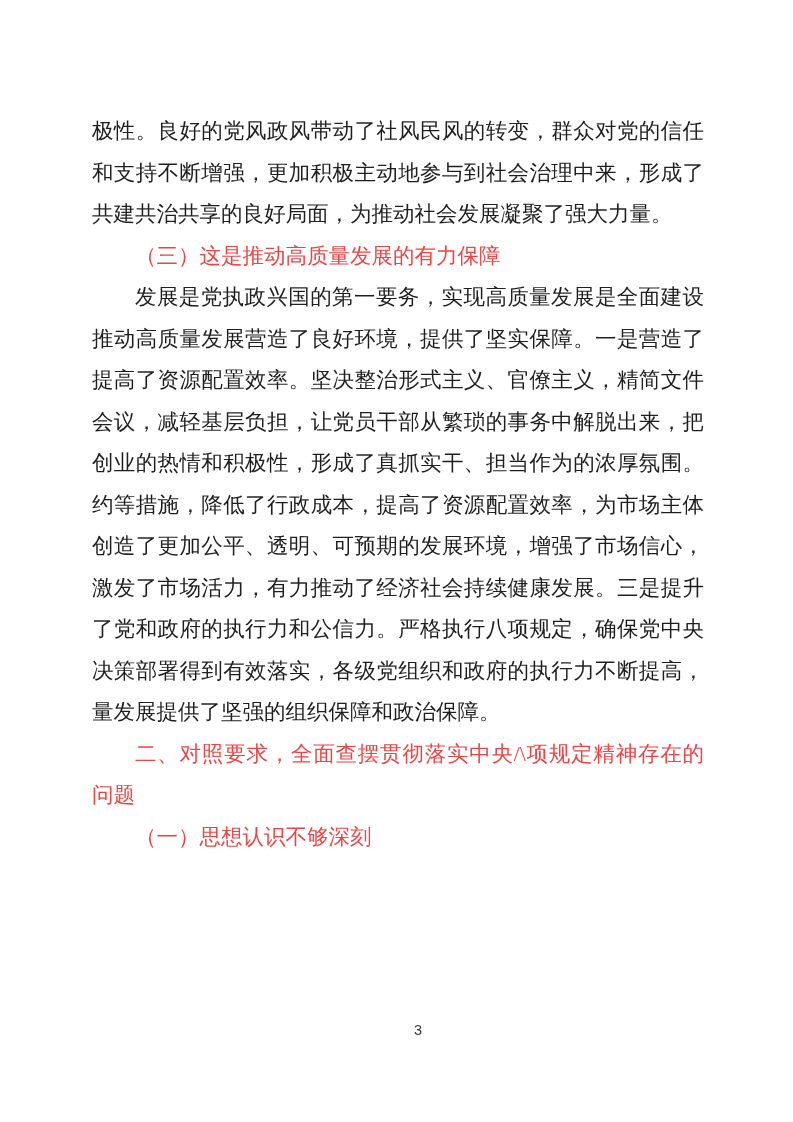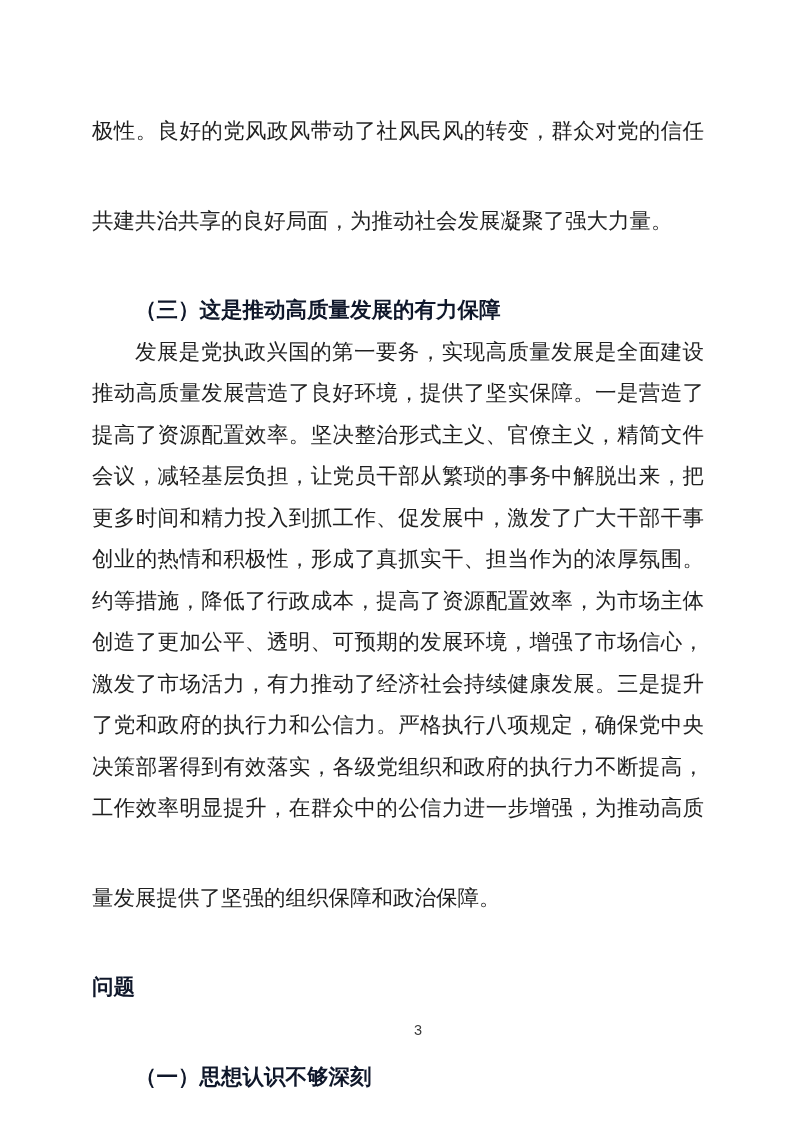--- a/index.html
+++ b/index.html
@@ -27,25 +27,24 @@
     line-height: 41.5px;
     height: 41.5px;
     color: #1f1f1f;
     text-align: justify;
     text-align-last: justify;
     overflow: hidden;
   }
   .line.natural {
     text-align: left;
     text-align-last: left;
-    margin-top: 48px;
   }
   .line.bold {
-    font-weight: 700;
-    color: #0f172a;
+    font-weight: 400;
+    color: #ef4444;
   }
   .line.indent {
     text-indent: 43px;
   }
   .page-number {
     position: absolute;
     left: 0;
     right: 0;
     top: 1018px;
     height: 24px;
@@ -55,32 +54,32 @@
     font-size: 14.5px;
     color: #3a3a3a;
   }
 </style>
 </head>
 <body>
 
 <div class="page">
   <div class="text-block" id="lines-container">
       <div class="line">极性。良好的党风政风带动了社风民风的转变，群众对党的信任</div>
+      <div class="line">和支持不断增强，更加积极主动地参与到社会治理中来，形成了</div>
       <div class="line natural">共建共治共享的良好局面，为推动社会发展凝聚了强大力量。</div>
       <div class="line bold indent natural">（三）这是推动高质量发展的有力保障</div>
       <div class="line indent">发展是党执政兴国的第一要务，实现高质量发展是全面建设</div>
       <div class="line">推动高质量发展营造了良好环境，提供了坚实保障。一是营造了</div>
       <div class="line">提高了资源配置效率。坚决整治形式主义、官僚主义，精简文件</div>
       <div class="line">会议，减轻基层负担，让党员干部从繁琐的事务中解脱出来，把</div>
-      <div class="line">更多时间和精力投入到抓工作、促发展中，激发了广大干部干事</div>
       <div class="line">创业的热情和积极性，形成了真抓实干、担当作为的浓厚氛围。</div>
       <div class="line">约等措施，降低了行政成本，提高了资源配置效率，为市场主体</div>
       <div class="line">创造了更加公平、透明、可预期的发展环境，增强了市场信心，</div>
       <div class="line">激发了市场活力，有力推动了经济社会持续健康发展。三是提升</div>
       <div class="line">了党和政府的执行力和公信力。严格执行八项规定，确保党中央</div>
       <div class="line">决策部署得到有效落实，各级党组织和政府的执行力不断提高，</div>
-      <div class="line">工作效率明显提升，在群众中的公信力进一步增强，为推动高质</div>
       <div class="line natural">量发展提供了坚强的组织保障和政治保障。</div>
+      <div class="line bold indent">二、对照要求，全面查摆贯彻落实中央/\项规定精神存在的</div>
       <div class="line bold natural">问题</div>
       <div class="line bold indent natural">（一）思想认识不够深刻</div>
     </div>
   <div class="page-number">3</div>
 </div>
 
 </body></html>

